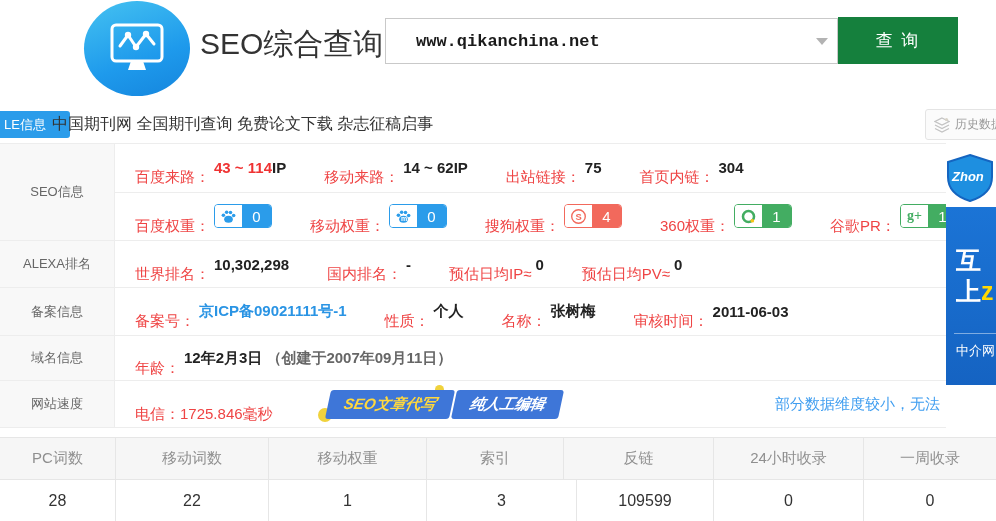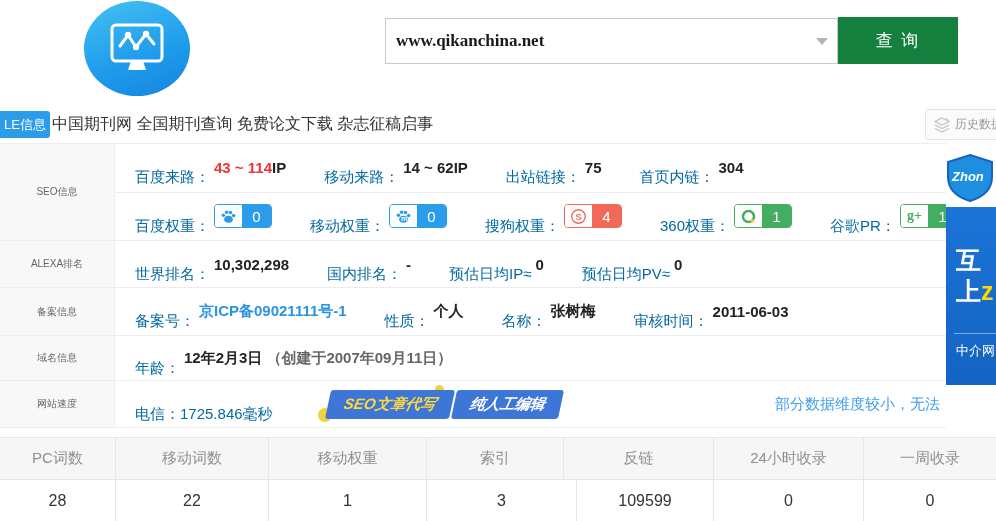--- a/index.html
+++ b/index.html
@@ -5,46 +5,46 @@
   * { margin:0; padding:0; box-sizing:border-box; }
   body { font-family:"Liberation Sans","DejaVu Sans",sans-serif; background:#fff; }
   .page { position:relative; width:996px; height:521px; background:#fff; overflow:hidden; }
 
   
   .logo-circle { position:absolute; left:84px; top:1px; width:106px; height:95px; border-radius:50%;
     background:linear-gradient(160deg,#45c2f1 0%,#1e9aec 60%,#1585dd 100%);
     display:flex; align-items:center; justify-content:center; }
   .page-title { position:absolute; left:200px; top:24px; font-size:30px; color:#333; }
   .search-input { position:absolute; left:385px; top:18px; width:453px; height:46px;
-    border:1px solid #c9c9c9; padding:0 34px 0 10px; font-size:17px; font-weight:bold; color:#1a1a1a;
-    font-family:Liberation Serif, serif; outline:none; }
+    border:1px solid #c9c9c9; padding:0 34px 0 30px; font-size:17px; font-weight:bold; color:#1a1a1a;
+    font-family:Liberation Mono, monospace; outline:none; }
   .caret { position:absolute; left:816px; top:38px; width:0; height:0;
     border-left:6px solid transparent; border-right:6px solid transparent; border-top:7px solid #b3b3b3; cursor:pointer; }
   .query-btn { position:absolute; left:838px; top:17px; width:120px; height:47px; background:#15803d;
     color:#fff; font-size:17px; letter-spacing:2px; border:none; display:flex; align-items:center; justify-content:center; cursor:pointer; }
 
   
-  .title-badge { position:absolute; left:0; top:111px; height:27px; padding:0 4px 0 4px; background:#2b9cea;
+  .title-badge { position:absolute; left:0; top:111px; height:27px; padding:0 24px 0 4px; background:#2b9cea;
     color:#fff; font-size:13px; display:flex; align-items:center; border-radius:0 3px 3px 0; }
   .site-title { position:absolute; left:52px; top:114px; font-size:16px; color:#333; }
   .history-btn { position:absolute; left:925px; top:109px; width:90px; height:31px; background:#fbfbfb;
     border:1px solid #e4e4e4; border-radius:3px; color:#9a9a9a; font-size:12px;
     display:flex; align-items:center; gap:5px; padding-left:8px; cursor:pointer; }
 
   
   .main-table { position:absolute; left:0; top:143px; width:946px; border-top:1px solid #ededed; }
   .m-row { display:flex; border-bottom:1px solid #ededed; }
   .m-label { width:115px; flex:0 0 115px; background:#f8f8f8; border-right:1px solid #ededed;
-    display:flex; align-items:center; justify-content:center; color:#666; font-size:10px; }
+    display:flex; align-items:center; justify-content:center; color:#666; font-size:13px; }
   .m-content { flex:1; display:flex; align-items:center; padding-left:20px; font-size:15px; }
   .m-col { flex:1; display:flex; flex-direction:column; }
   .sub-row { display:flex; align-items:center; padding-left:20px; font-size:15px; height:48px; }
   .sub-row.first { border-bottom:1px solid #ededed; height:49px; }
   .item { display:flex; align-items:center; margin-right:38px; white-space:nowrap; }
-  .item .lbl { color:#0369a1;margin-top:20px; }
+  .item .lbl { color:#ef4444;margin-top:20px; }
   .item .val { color:#222; font-weight:bold; margin-left:4px; }
   .item .val.red { color:#ef3333; }
   .item .suffix { color:#222; font-weight:bold; }
   .item .val.link { color:#2a94e4; font-weight:bold; cursor:pointer; }
   .item .note { color:#666; font-weight:bold; }
 
   
   .w-badge { display:inline-flex; height:24px; border-radius:4px; overflow:hidden; margin-left:4px; cursor:pointer; }
   .w-badge .ic { width:27px; background:#fff; display:flex; align-items:center; justify-content:center; position:relative; }
   .w-badge .num { width:29px; color:#fff; font-size:15px; display:flex; align-items:center; justify-content:center; }
@@ -94,20 +94,21 @@
   <div class="logo-circle">
     <svg width="62" height="58" viewBox="0 0 62 58">
       <rect x="6" y="5" width="50" height="36" rx="4" fill="none" stroke="#fff" stroke-width="3"></rect>
       <polyline points="14,26 22,15 30,27 40,14 48,24" fill="none" stroke="#fff" stroke-width="3" stroke-linecap="round" stroke-linejoin="round"></polyline>
       <circle cx="22" cy="15" r="3.2" fill="#fff"></circle>
       <circle cx="30" cy="27" r="3.2" fill="#fff"></circle>
       <circle cx="40" cy="14" r="3.2" fill="#fff"></circle>
       <path d="M25 41 L37 41 L40 50 L22 50 Z" fill="#fff"></path>
     </svg>
   </div>
+  <div class="page-title">SEO综合查询</div>
   <input class="search-input" type="text" value="www.qikanchina.net" style="">
   <div class="caret"></div>
   <button class="query-btn">查 询</button>
 
   <div class="title-badge">LE信息</div>
   <div class="site-title">中国期刊网 全国期刊查询 免费论文下载 杂志征稿启事</div>
   <div class="history-btn">
     <svg width="16" height="16" viewBox="0 0 16 16">
       <path d="M8 1 L15 4.5 L8 8 L1 4.5 Z" fill="none" stroke="#c2c2c2" stroke-width="1.2"></path>
       <path d="M1 8 L8 11.5 L15 8" fill="none" stroke="#c2c2c2" stroke-width="1.2"></path>

